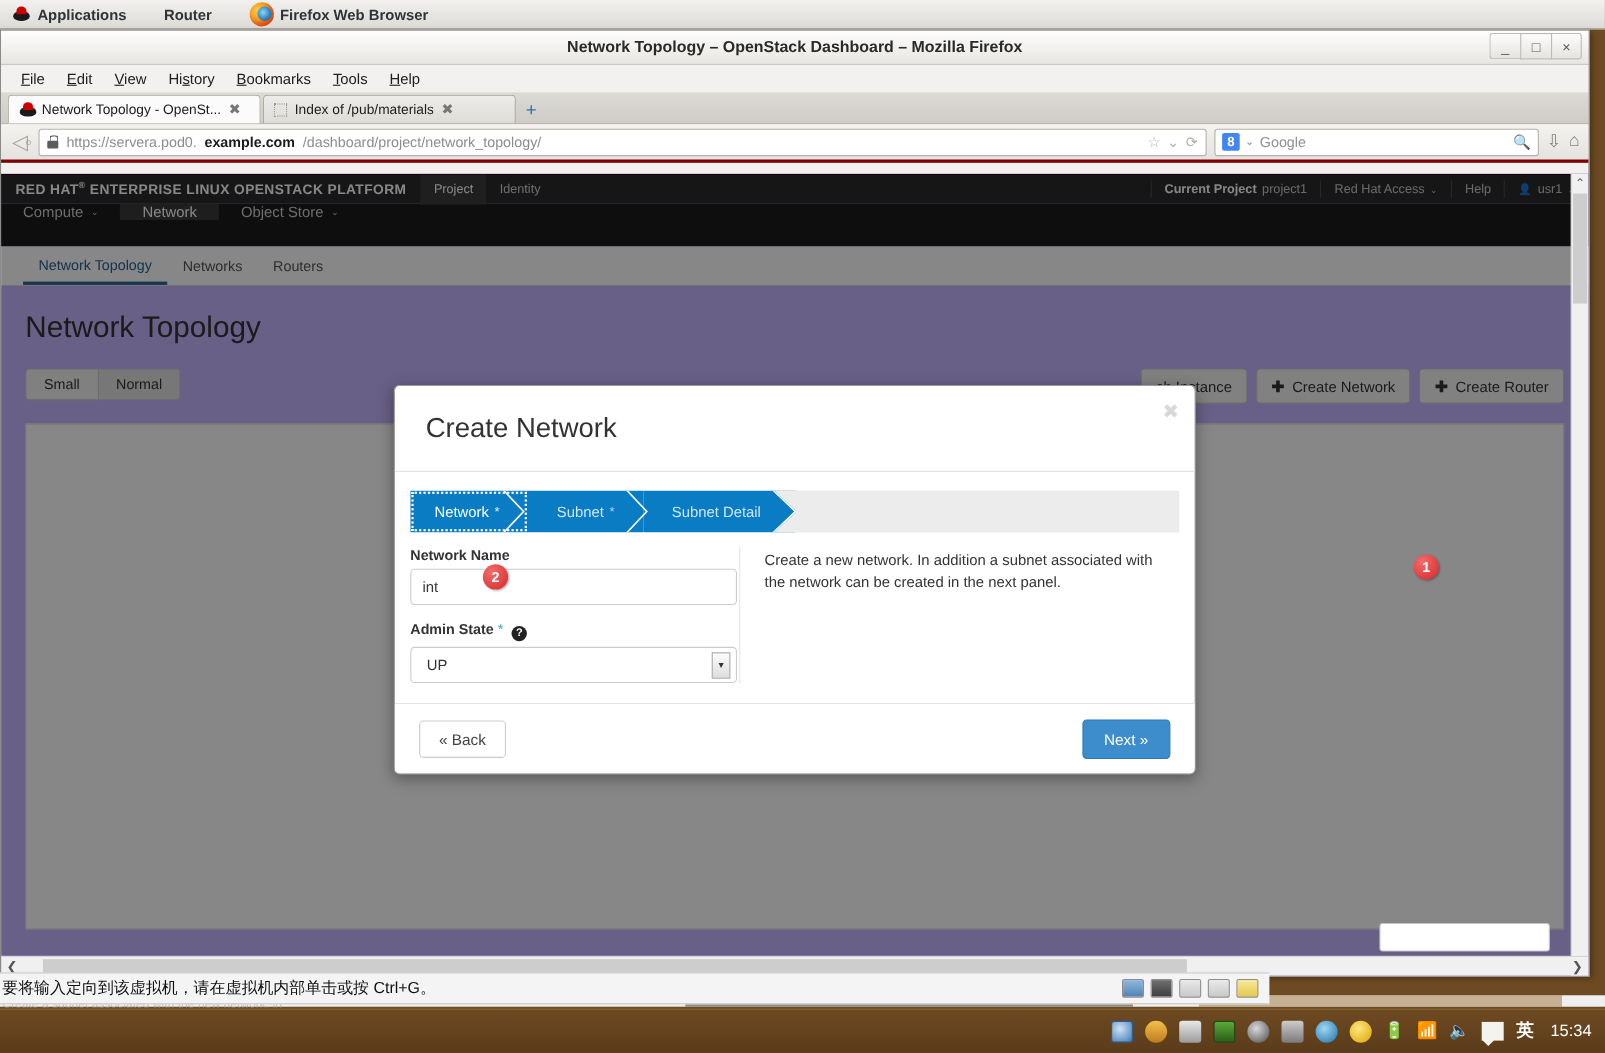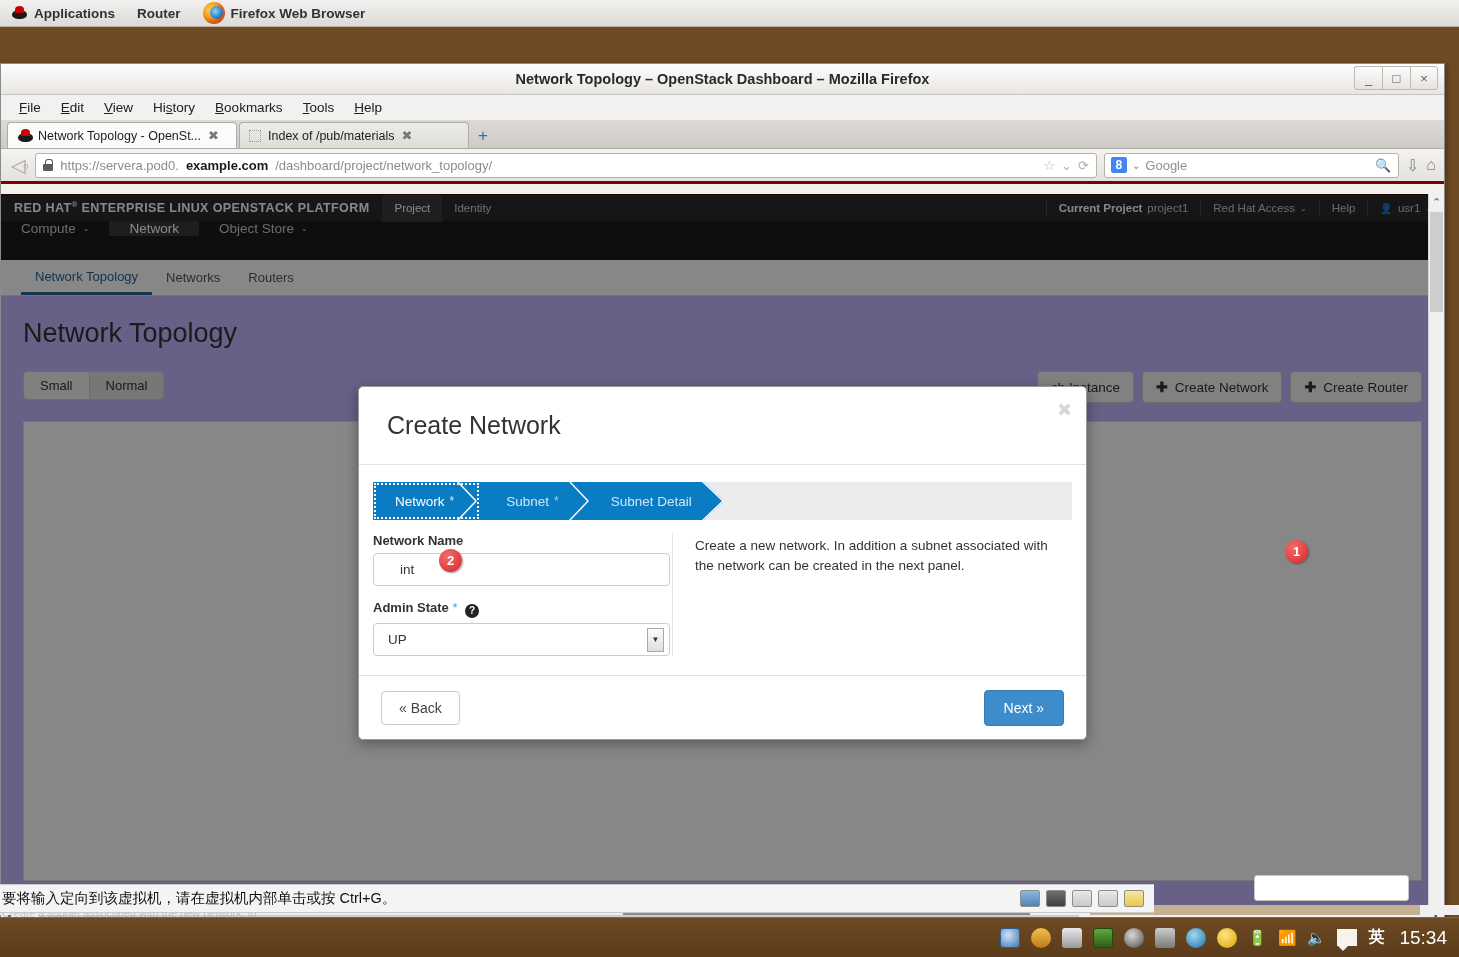--- a/index.html
+++ b/index.html
@@ -8,21 +8,21 @@
     font-family: "Liberation Sans", sans-serif;
     overflow: hidden;
     background: #6d4a22;
   }
 
   
   #gnome-panel {
     position: absolute; left: 0; top: 0; width: 1459px; height: 27px;
     background: linear-gradient(#f2f1f0, #dcdad5);
     border-bottom: 1px solid #b6b3ad;
-    display: flex; align-items: center; gap: 0px;
+    display: flex; align-items: center; gap: 12px;
     font-size: 13.5px; color: #2e3436; font-weight: bold;
   }
   .panel-item { padding: 0 11px; height: 27px; display: flex; align-items: center; gap: 6px; }
   .redhat-glyph {
     width: 17px; height: 15px; position: relative; display: inline-block;
   }
   .redhat-glyph::before {
     content: ""; position: absolute; left: 1px; top: 4px; width: 15px; height: 9px;
     background: #1a1a1a; border-radius: 50% 50% 45% 45%;
   }
@@ -40,21 +40,20 @@
     border-radius: 50%;
     background: radial-gradient(circle at 40% 40%, #8fd3f5 0%, #2a7fc1 60%, #15508c 100%);
   }
 
   
   #ff-window {
     position: absolute; left: 0; top: 27px; width: 1445px; height: 861px;
     background: #f2f1f0;
     border: 1px solid #8a8a8a;
     box-shadow: 2px 2px 5px rgba(0,0,0,0.35);
-    margin-top: 36px;
   }
   #titlebar {
     height: 31px; position: relative;
     background: linear-gradient(#fdfdfd, #e8e6e3);
     border-bottom: 1px solid #c8c5c0;
     display: flex; align-items: center; justify-content: center;
   }
   #title-text { font-size: 14.5px; color: #2a2a2a; font-weight: bold; }
   #win-buttons { position: absolute; right: 6px; top: 2px; display: flex; gap: 0; }
   .win-btn {
@@ -267,21 +266,21 @@
   #form-left { width: 300px; padding-right: 14px; border-right: 1px solid #e4e4e4; position: relative; }
   .f-label { font-size: 13px; font-weight: bold; color: #333; margin-bottom: 5px; display: block; }
   .f-label .star { color: #4aa3df; font-weight: normal; }
   .help-ico {
     display: inline-flex; align-items: center; justify-content: center;
     width: 14px; height: 14px; border-radius: 50%; background: #222; color: #fff;
     font-size: 10px; font-weight: bold; margin-left: 4px; vertical-align: -2px;
   }
   .f-input {
     width: 297px; height: 33px; border: 1px solid #ccc; border-radius: 4px;
-    font-size: 13.5px; color: #333; padding: 0 26px; background: #fff;
+    font-size: 13.5px; color: #333; padding: 0 10px; background: #fff;
     font-family: "Liberation Sans", sans-serif; display: flex; align-items: center;
   }
   .f-select {
     width: 297px; height: 33px; border: 1px solid #ccc; border-radius: 4px;
     font-size: 13.5px; color: #333; padding: 0 14px; background: #fff;
     display: flex; align-items: center; position: relative;
   }
   .sel-arrow {
     position: absolute; right: 5px; top: 4px; width: 17px; height: 24px;
     background: linear-gradient(#fcfcfc,#dedede); border: 1px solid #a9a9a9;
@@ -376,21 +375,21 @@
   .tray-ime {
     color: #fff; font-size: 16px; font-weight: bold;
   }
   .tray-note {
     width: 20px; height: 17px; background: #f5f3ee; position: relative;
   }
   .tray-note::after {
     content:""; position:absolute; left:0; bottom:-5px; border-left:6px solid transparent;
     border-right:6px solid transparent; border-top:6px solid #f5f3ee;
   }
-  #clock { color: #fff; font-size: 19px; padding-left: 4px; }
+  #clock { color: #fff; font-size: 15px; padding-left: 4px; }
 </style>
 </head>
 <body>
 
 <div id="gnome-panel">
   <div class="panel-item">
     <span class="redhat-glyph"></span>
     <span>Applications</span>
   </div>
   <div class="panel-item">

